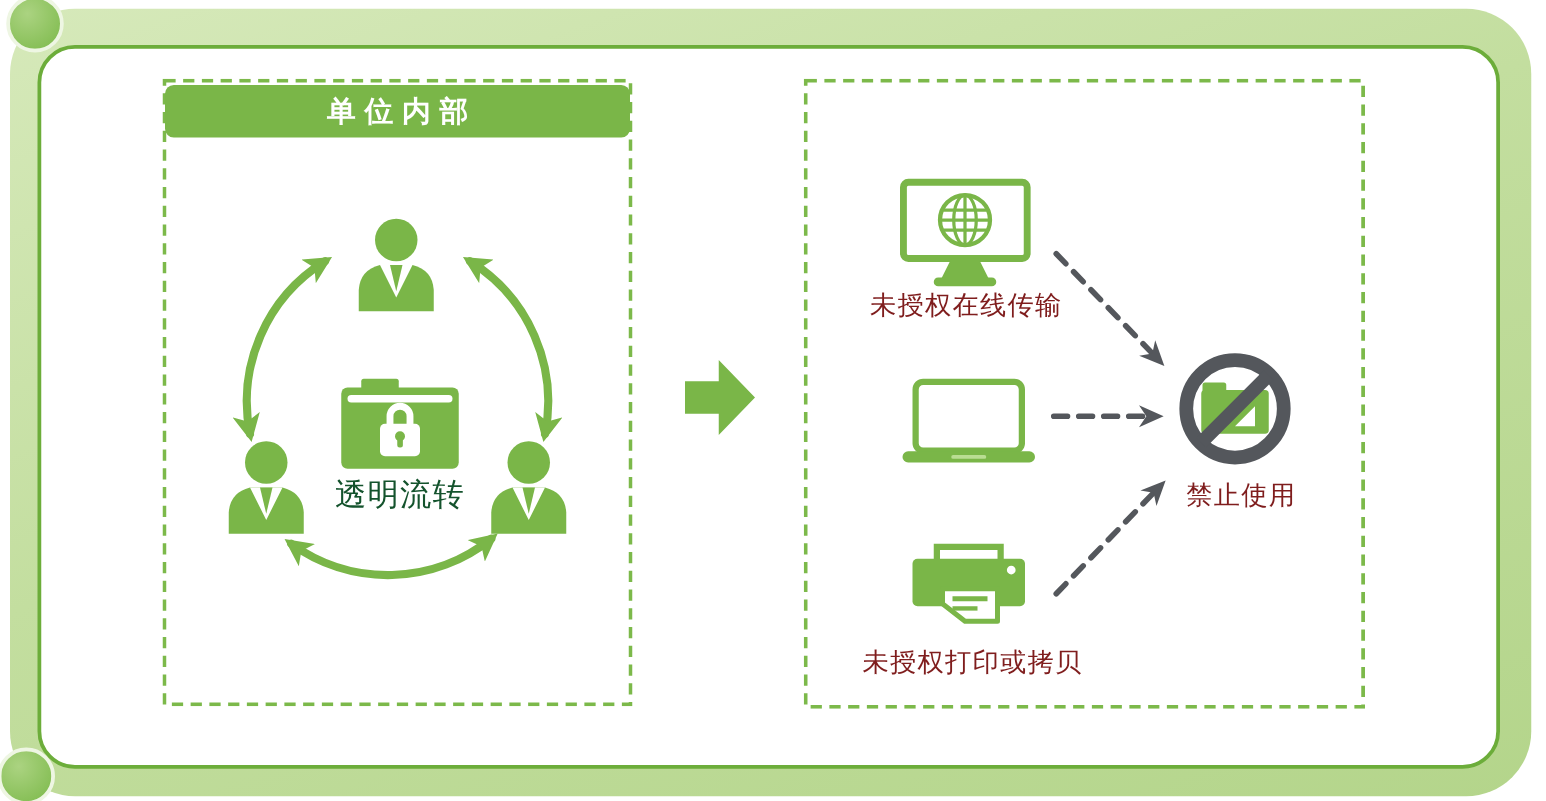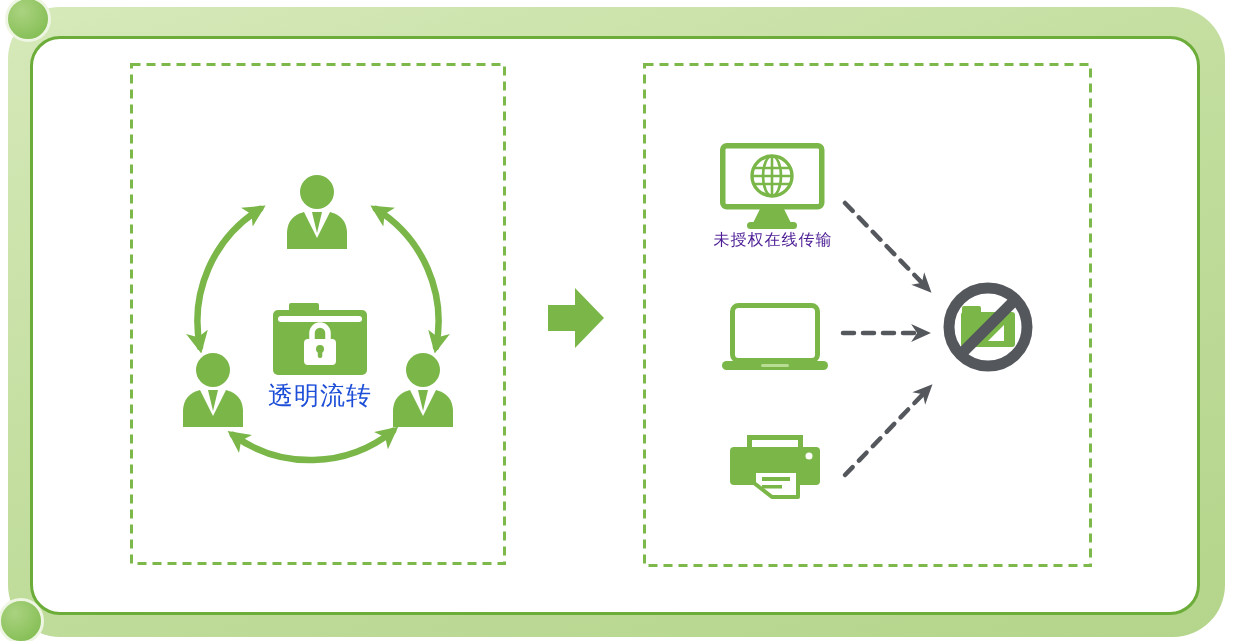--- a/index.html
+++ b/index.html
@@ -30,24 +30,24 @@
   .panel-right{left:643px;top:63px;width:449px;height:504px;}
   .panel svg.panel-art{position:absolute;left:0;top:0;width:100%;height:100%;}
   .panel-header{
     position:absolute;top:5px;left:2px;right:2px;height:42px;background:#7ab648;
     border-radius:7px;display:flex;align-items:center;justify-content:center;z-index:3;
   }
   .panel-header span{
     color:#ffffff;font-size:23px;font-weight:bold;letter-spacing:7px;padding-left:7px;
   }
   .lbl{
-    position:absolute;text-align:center;color:#4c1d95;font-size:16px;
+    position:absolute;text-align:center;color:#7f1d1d;font-size:21px;
     letter-spacing:1px;z-index:3;white-space:nowrap;
   }
-  .lbl-flow{left:95px;top:316px;width:190px;font-size:25px;color:#1d4ed8;}
+  .lbl-flow{left:95px;top:316px;width:190px;font-size:25px;color:#14532d;}
   .lbl-online{left:0px;top:167px;width:260px;}
   .lbl-offline{left:0px;top:308px;width:260px;}
   .lbl-print{left:10px;top:453px;width:250px;}
   .lbl-forbidden{left:275px;top:319px;width:150px;}
   
   .flow-arrow{position:absolute;left:548px;top:288px;z-index:2;}
 </style>
 </head>
 <body>
 
@@ -88,20 +88,23 @@
         <rect x="16" y="0" width="30" height="10" rx="2" fill="#7ab648"></rect>
         <rect x="0" y="7" width="94" height="65" rx="5" fill="#7ab648"></rect>
         <rect x="5" y="13" width="84" height="6" rx="3" fill="#ffffff"></rect>
         <path d="M39,38 v-8 a8,8 0 0 1 16,0 v8" fill="none" stroke="#ffffff" stroke-width="5.5"></path>
         <rect x="31" y="36" width="32" height="26" rx="4" fill="#ffffff"></rect>
         <circle cx="47" cy="46" r="4" fill="#7ab648"></circle>
         <rect x="44.8" y="47" width="4.5" height="8" rx="2" fill="#7ab648"></rect>
       </g>
     </svg>
 
+    <div class="panel-header">
+      <span>单位内部</span>
+    </div>
     <div class="lbl lbl-flow">透明流转</div>
   </div>
 
   <svg class="flow-arrow" width="56" height="60" viewBox="0 0 56 60">
     <polygon points="0,17 27,17 27,0 56,30 27,60 27,43 0,43" fill="#7ab648"></polygon>
   </svg>
 
   <div class="panel panel-right">
     <svg class="panel-art" viewBox="0 0 449 504">
       <defs>
@@ -150,15 +153,17 @@
       <g transform="translate(345,264)">
         <circle cx="0" cy="0" r="39" fill="#ffffff" stroke="#54575c" stroke-width="11"></circle>
         <rect x="-26" y="-21" width="19" height="9" rx="2" fill="#7ab648"></rect>
         <rect x="-27" y="-15" width="54" height="35" rx="3" fill="#7ab648"></rect>
         <polygon points="0,14 16,-2 16,14" fill="#ffffff"></polygon>
         <line x1="-27" y1="27" x2="27" y2="-27" stroke="#54575c" stroke-width="11"></line>
       </g>
     </svg>
 
     <div class="lbl lbl-online">未授权在线传输</div>
+    <div class="lbl lbl-print">未授权打印或拷贝</div>
+    <div class="lbl lbl-forbidden">禁止使用</div>
   </div>
 
 </div>
 
 </body></html>

